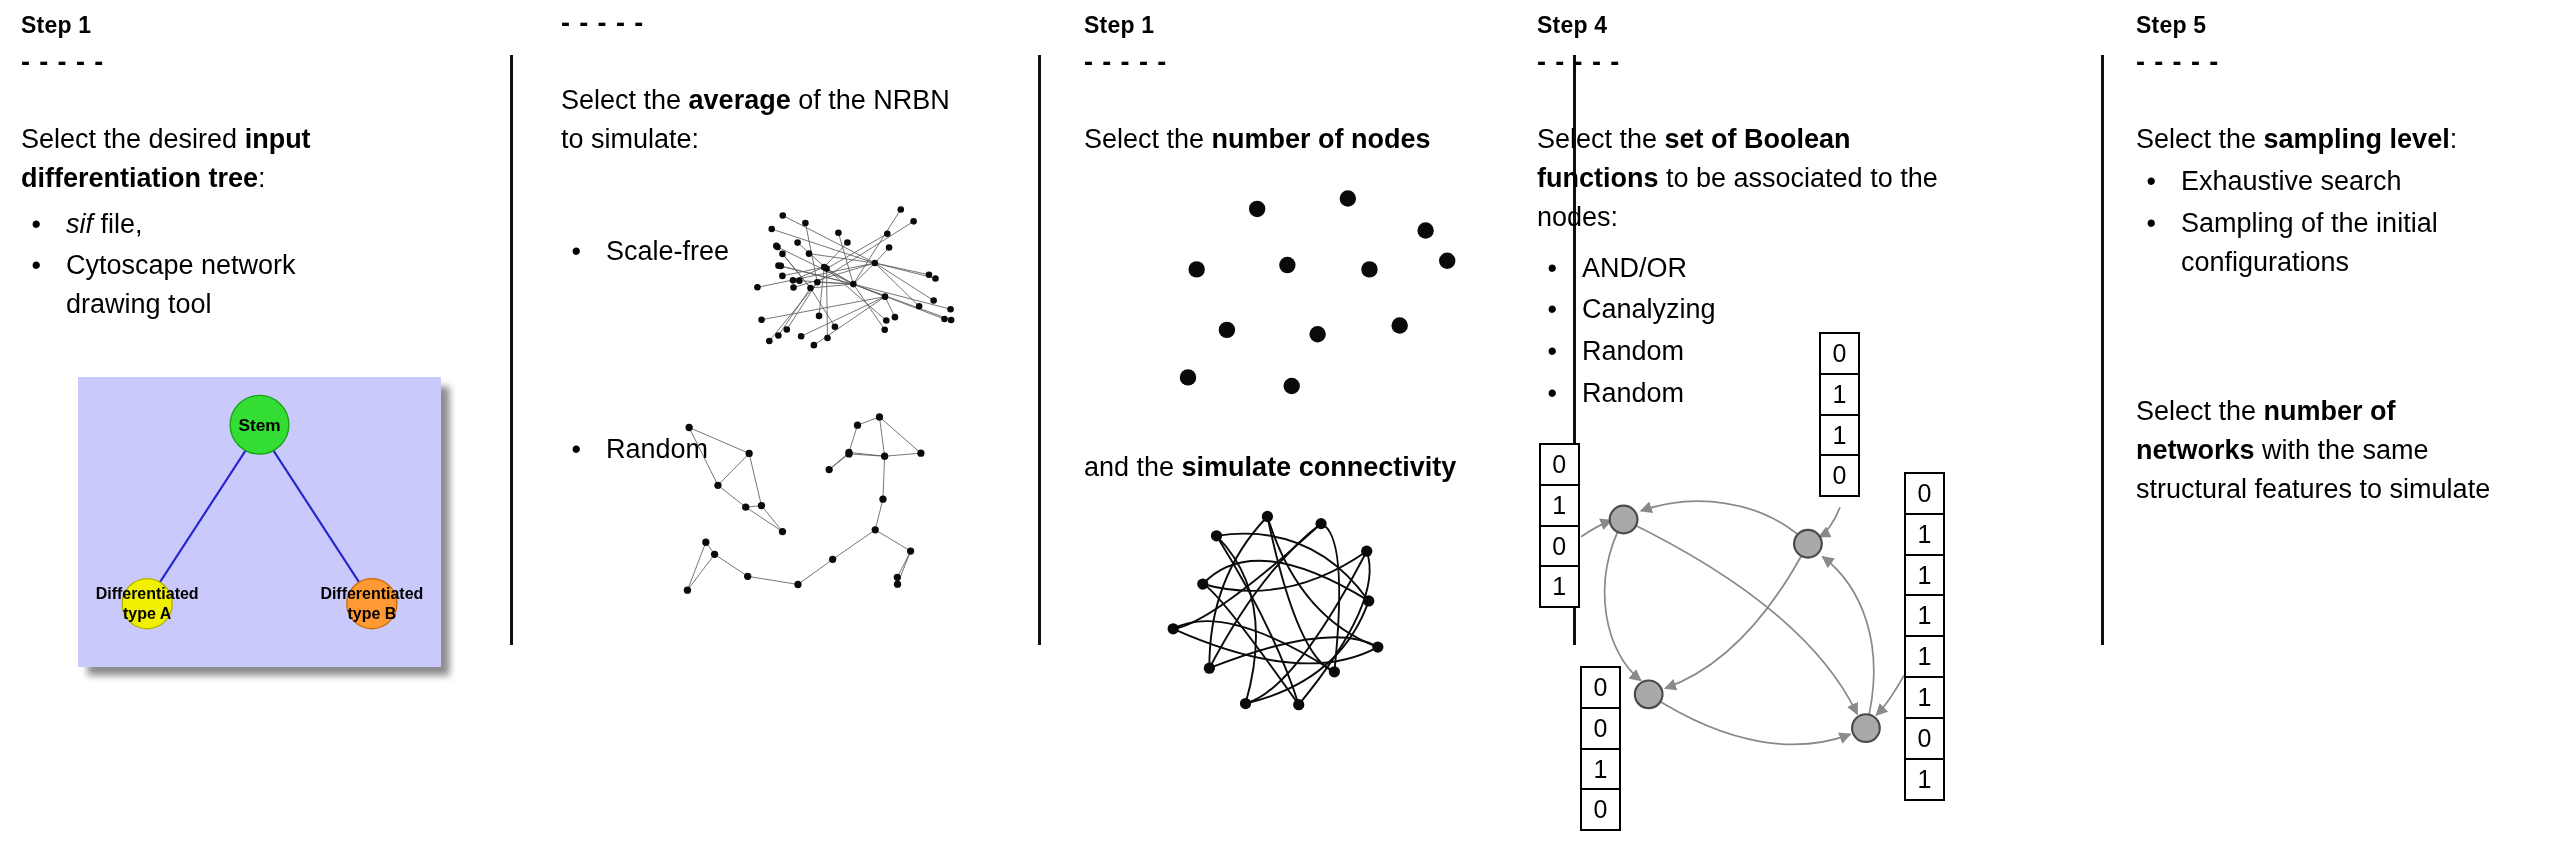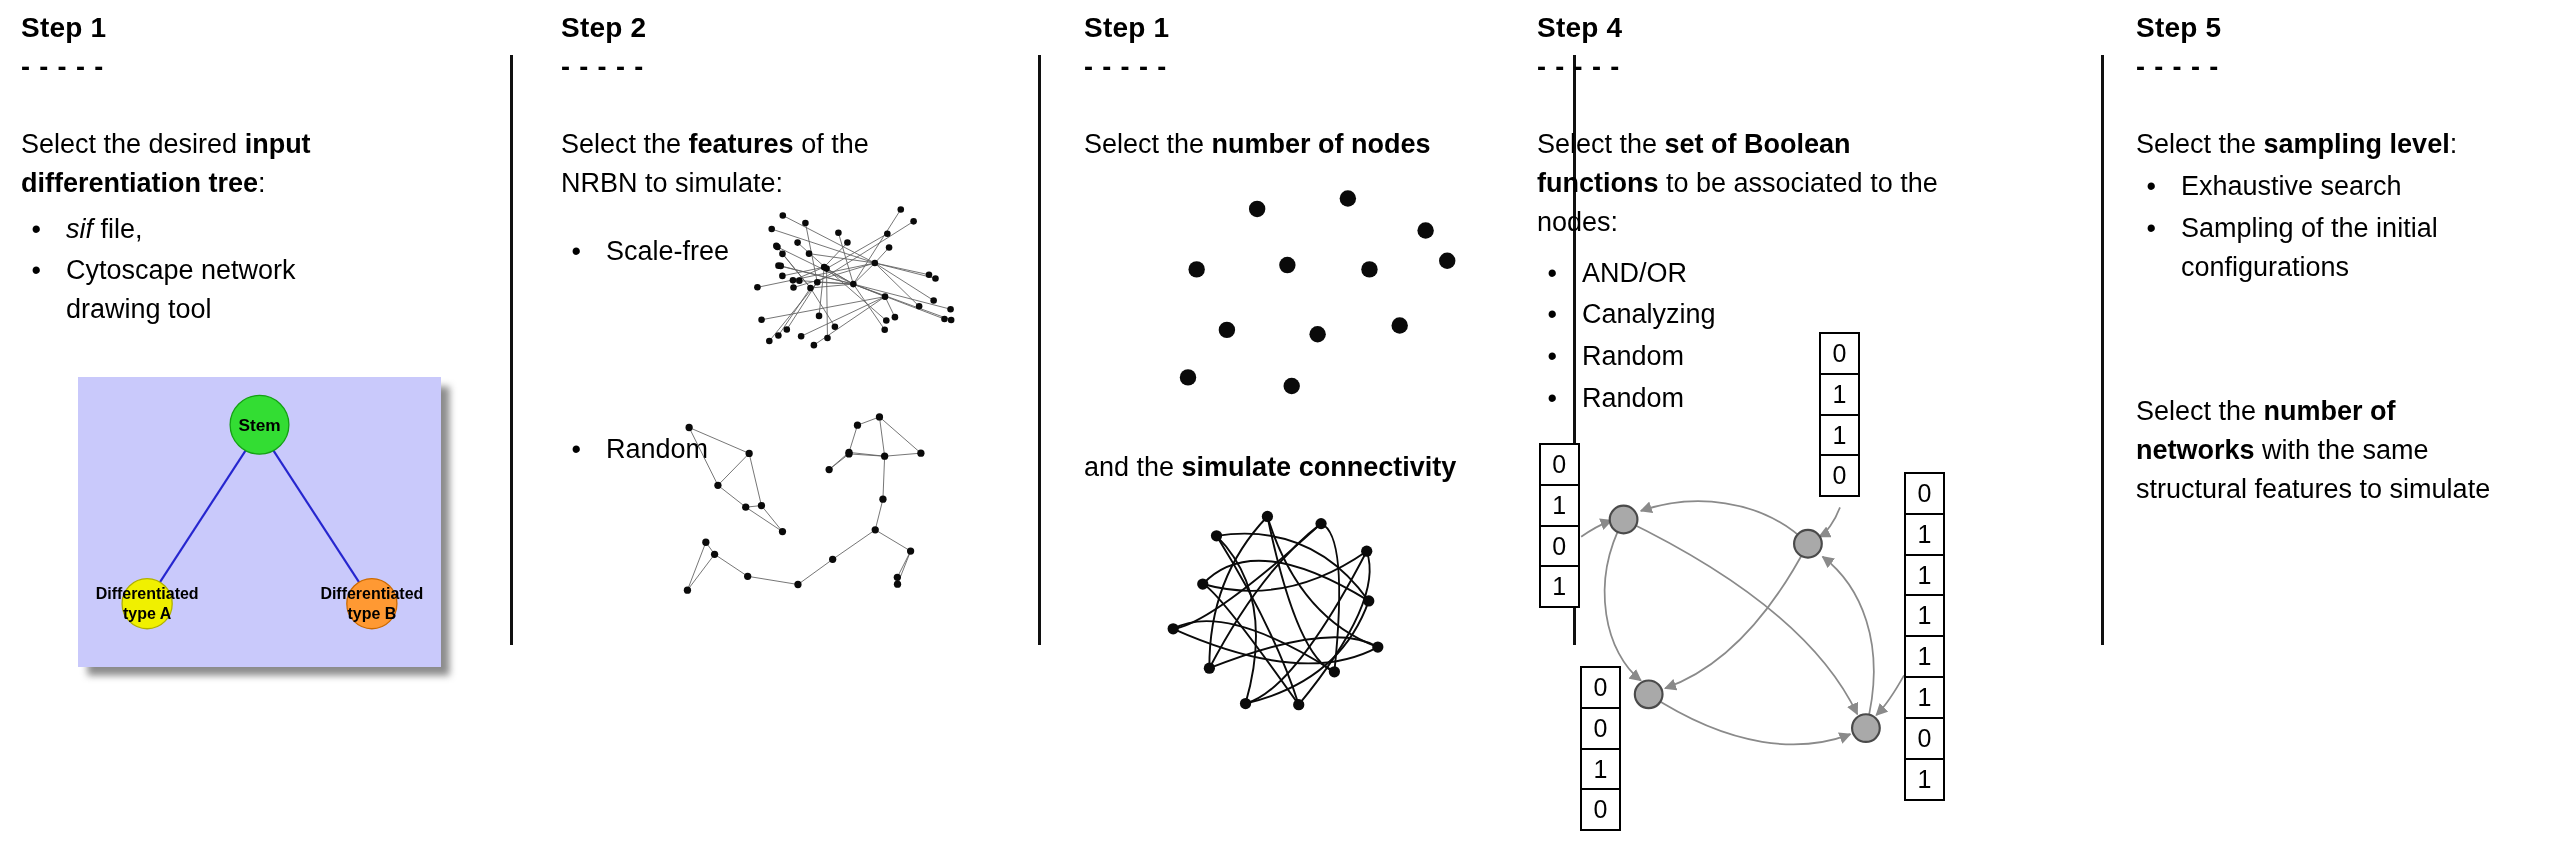--- a/index.html
+++ b/index.html
@@ -1,20 +1,20 @@
 <!DOCTYPE html>
 <html style="font-size:14px"><head>
 <meta charset="utf-8">
 <style>
   * { margin:0; padding:0; box-sizing:border-box; }
   html,body { background:#fff; }
   body { font-family:"Liberation Sans", sans-serif; color:#000; }
   .canvas { position:relative; width:2576px; height:851px; background:#fff; overflow:hidden; }
   .col { position:absolute; top:0; height:851px; }
-  .step-title { font-size:28px; font-weight:bold; padding-top:12px; letter-spacing:0.2px; }
+  .step-title { font-size:23px; font-weight:bold; padding-top:12px; letter-spacing:0.2px; }
   .dashes { font-size:27px; font-weight:bold; margin-top:7.8px; letter-spacing:0.9px; }
   .para { font-size:27px; line-height:39px; margin-top:42px; }
   .para .b, .bullets .b { font-weight:bold; }
   .para .i, .bullets .i { font-style:italic; }
   .bullets { list-style:none; font-size:27px; line-height:39px; }
   .bullets li { display:flex; margin-bottom:2.6px; }
   .marker { width:45px; padding-left:10.4px; flex:none; }
   .abullet { position:absolute; display:flex; font-size:27px; line-height:39px; }
   .vline { position:absolute; top:55px; height:590px; width:2.6px; background:#101010; }
   .figure-svg { position:absolute; }
@@ -66,23 +66,22 @@
         <text class="tree-label" x="80" y="280">type A</text>
         <text class="tree-label" x="340" y="257">Differentiated</text>
         <text class="tree-label" x="340" y="280">type B</text>
       </svg>
     </div>
   </section>
 
   <div class="vline" style="left:510px"></div>
 
   <section class="col" style="left:561px;width:463px">
-    <h2 class="step-title">Step 2</h2>
-    <div class="dashes">- - - - -</div>
-    <p class="para" style="width:389px"><span>Select the </span><span class="b">features</span><span> of the NRBN to simulate:</span></p>
+    <div class="dashes">- - - - -</div>
+    <p class="para" style="width:389px"><span>Select the </span><span class="b">average</span><span> of the NRBN to simulate:</span></p>
 
     <div class="abullet" style="left:0;top:232px">
       <span class="marker">•</span>
       <span class="btext"><span>Scale-free</span></span>
     </div>
     <svg class="figure-svg" style="left:145px;top:182px" width="286" height="212" viewBox="0 0 330 245">
         <line x1="170" y1="118" x2="128.33177741763117" y2="115.81480326885965" stroke="#606060" stroke-width="1"></line>
         <line x1="170" y1="118" x2="136.27546207266386" y2="98.39580779952561" stroke="#606060" stroke-width="1"></line>
         <line x1="170" y1="118" x2="194.84041197378573" y2="93.62616804648303" stroke="#606060" stroke-width="1"></line>
         <line x1="170" y1="118" x2="206.62059925910194" y2="132.50042349837932" stroke="#606060" stroke-width="1"></line>

